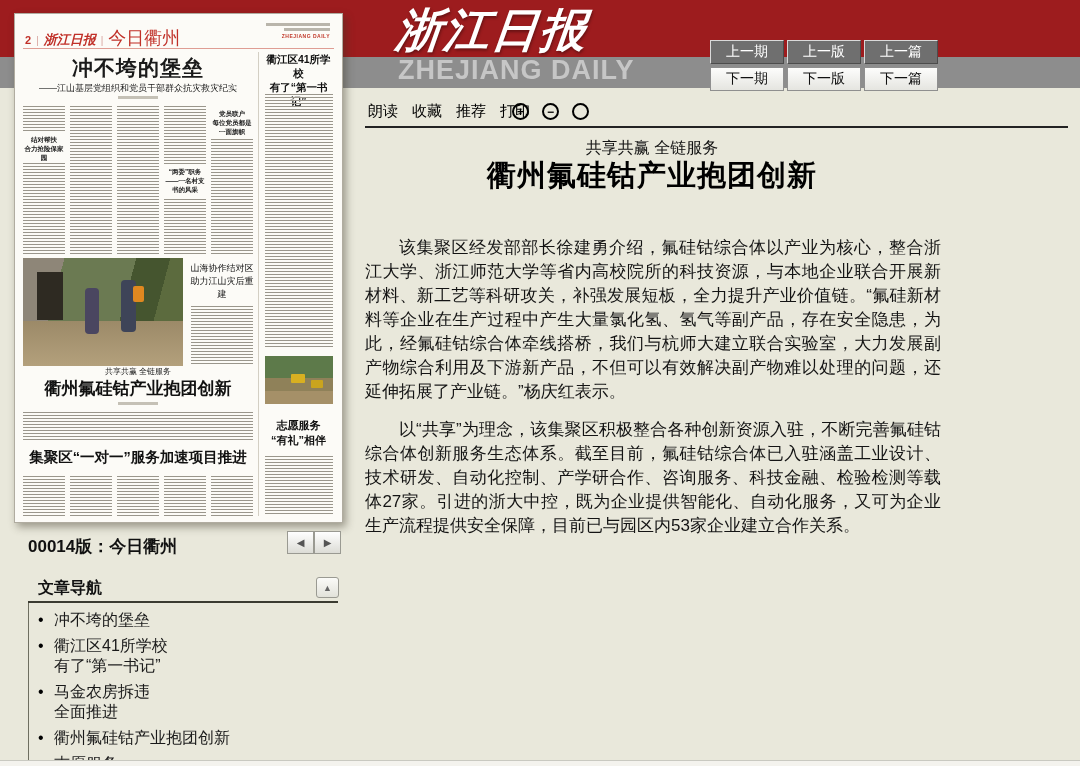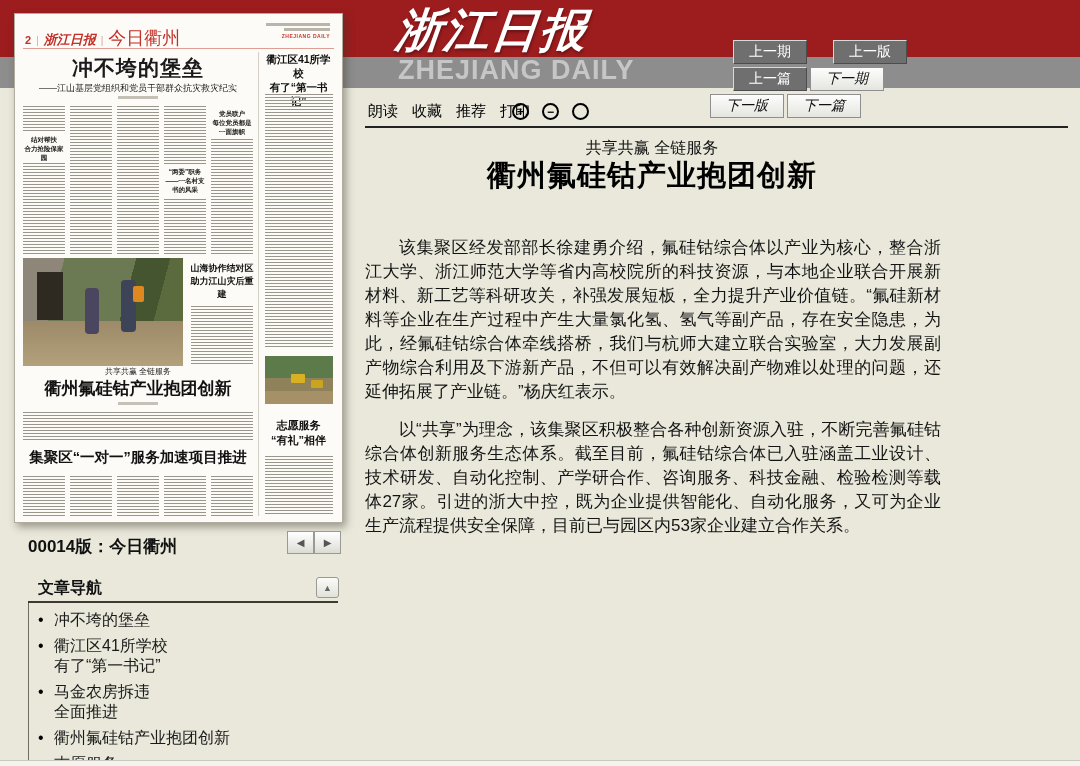--- a/index.html
+++ b/index.html
@@ -9,22 +9,22 @@
   .band-red{position:absolute;left:0;top:0;width:1080px;height:57px;background:#9d1c1e;}
   .band-gray{position:absolute;left:0;top:57px;width:1080px;height:31px;background:#8d8d8d;}
   
   .logo-cn{position:absolute;left:396px;top:0px;width:230px;height:60px;
      font-family:"Liberation Serif","DejaVu Serif",serif;font-size:46px;font-weight:bold;font-style:italic;
      color:#fff;transform:skewX(-6deg);letter-spacing:2px;text-shadow:1px 2px 3px rgba(0,0,0,.35);}
   .logo-en{position:absolute;left:398px;top:55px;font-size:27px;font-weight:bold;color:#c6c6c6;letter-spacing:1px;}
   
   .navbtns{position:absolute;left:710px;top:40px;width:232px;display:flex;flex-wrap:wrap;gap:3px;}
   .nbtn{width:72px;height:22px;font-size:14px;display:flex;align-items:center;justify-content:center;cursor:pointer;}
-  .nbtn.dark{background:#6f6f6f;color:#fff;border:1px solid #d9d9d9;border-right-color:#4c4c4c;border-bottom-color:#4c4c4c;margin-left:23px;}
-  .nbtn.light{background:linear-gradient(#fdfdfc,#e5e5e0);color:#111;border:1px solid #8f8f8f;font-style:italic;}
+  .nbtn.dark{background:#6f6f6f;color:#fff;border:1px solid #d9d9d9;border-right-color:#4c4c4c;border-bottom-color:#4c4c4c;}
+  .nbtn.light{background:linear-gradient(#fdfdfc,#e5e5e0);color:#111;border:1px solid #8f8f8f;}
   
   .tb-actions{position:absolute;left:368px;top:102px;display:flex;gap:14px;font-size:15px;color:#000;}
   .tb-actions span{cursor:pointer;}
   .zicons{position:absolute;left:512px;top:103px;display:flex;gap:13px;align-items:center;}
   .zi{width:13px;height:13px;border:2px solid #000;border-radius:50%;display:flex;align-items:center;justify-content:center;
       font-size:12px;font-weight:bold;line-height:1;color:#000;background:transparent;cursor:pointer;}
   .tb-menu{position:absolute;left:672px;top:101px;display:flex;align-items:center;font-size:15px;font-weight:600;color:#000;}
   .tb-menu .mi{padding:0 14px;cursor:pointer;}
   .tb-menu .sep{width:1px;height:17px;background:#444;}
   .tb-rule{position:absolute;left:365px;top:126px;width:703px;height:2px;background:#232323;}
@@ -68,21 +68,21 @@
   .t-col{position:absolute;width:42px;}
   .t-vline{position:absolute;left:243px;top:38px;width:1px;height:464px;background:#d3cfc4;}
   .t-mini{position:absolute;background:#fcfbf7;text-align:center;font-weight:bold;color:#1a1a1a;font-size:6.5px;line-height:9px;padding-top:3px;}
   .t-photo1{position:absolute;left:8px;top:244px;width:160px;height:108px;overflow:hidden;
      background:linear-gradient(105deg,#8e8678 0 22%,#6b7a52 22% 60%,#45552f 60% 78%,#5c6b3e 78%);}
   .t-photo1 .ground{position:absolute;left:0;bottom:0;width:100%;height:42%;background:linear-gradient(180deg,#9c8a68,#b3a07c);}
   .t-photo1 .door{position:absolute;left:14px;top:14px;width:26px;height:48px;background:#2e2a22;}
   .t-photo1 .fig1{position:absolute;left:62px;top:30px;width:14px;height:46px;background:#4a4660;border-radius:4px;}
   .t-photo1 .fig2{position:absolute;left:98px;top:22px;width:15px;height:52px;background:#3e4458;border-radius:4px;}
   .t-photo1 .pack{position:absolute;left:110px;top:28px;width:11px;height:16px;background:#e08820;border-radius:2px;}
-  .t-photohead{position:absolute;left:174px;top:248px;width:66px;text-align:center;font-size:9px;font-weight:bold;color:#111;line-height:13px;}
+  .t-photohead{position:absolute;left:174px;top:248px;width:66px;text-align:center;font-size:9px;font-weight:normal;color:#111;line-height:13px;}
   .t-kicker2{position:absolute;left:8px;top:352px;width:230px;text-align:center;font-size:8px;color:#222;}
   .t-h2{position:absolute;left:8px;top:363px;width:230px;text-align:center;font-size:17px;font-weight:bold;color:#111;}
   .t-byline2{position:absolute;left:103px;top:388px;width:40px;height:3px;background:#c5c1b6;}
   .t-h3{position:absolute;left:8px;top:434px;width:230px;text-align:center;font-size:14.5px;font-weight:bold;color:#111;}
   .t-photo2{position:absolute;left:250px;top:342px;width:68px;height:48px;overflow:hidden;
      background:linear-gradient(180deg,#5d7a4a 0 45%,#8f8159 45% 72%,#a59068 72%);}
   .t-photo2 .dig{position:absolute;left:26px;top:18px;width:14px;height:9px;background:#d8b021;border-radius:1px;}
   .t-photo2 .dig2{position:absolute;left:46px;top:24px;width:12px;height:8px;background:#c9a41e;border-radius:1px;}
   .t-hr2{position:absolute;left:246px;top:404px;width:75px;text-align:center;font-size:11px;font-weight:bold;color:#111;line-height:15px;}
   

